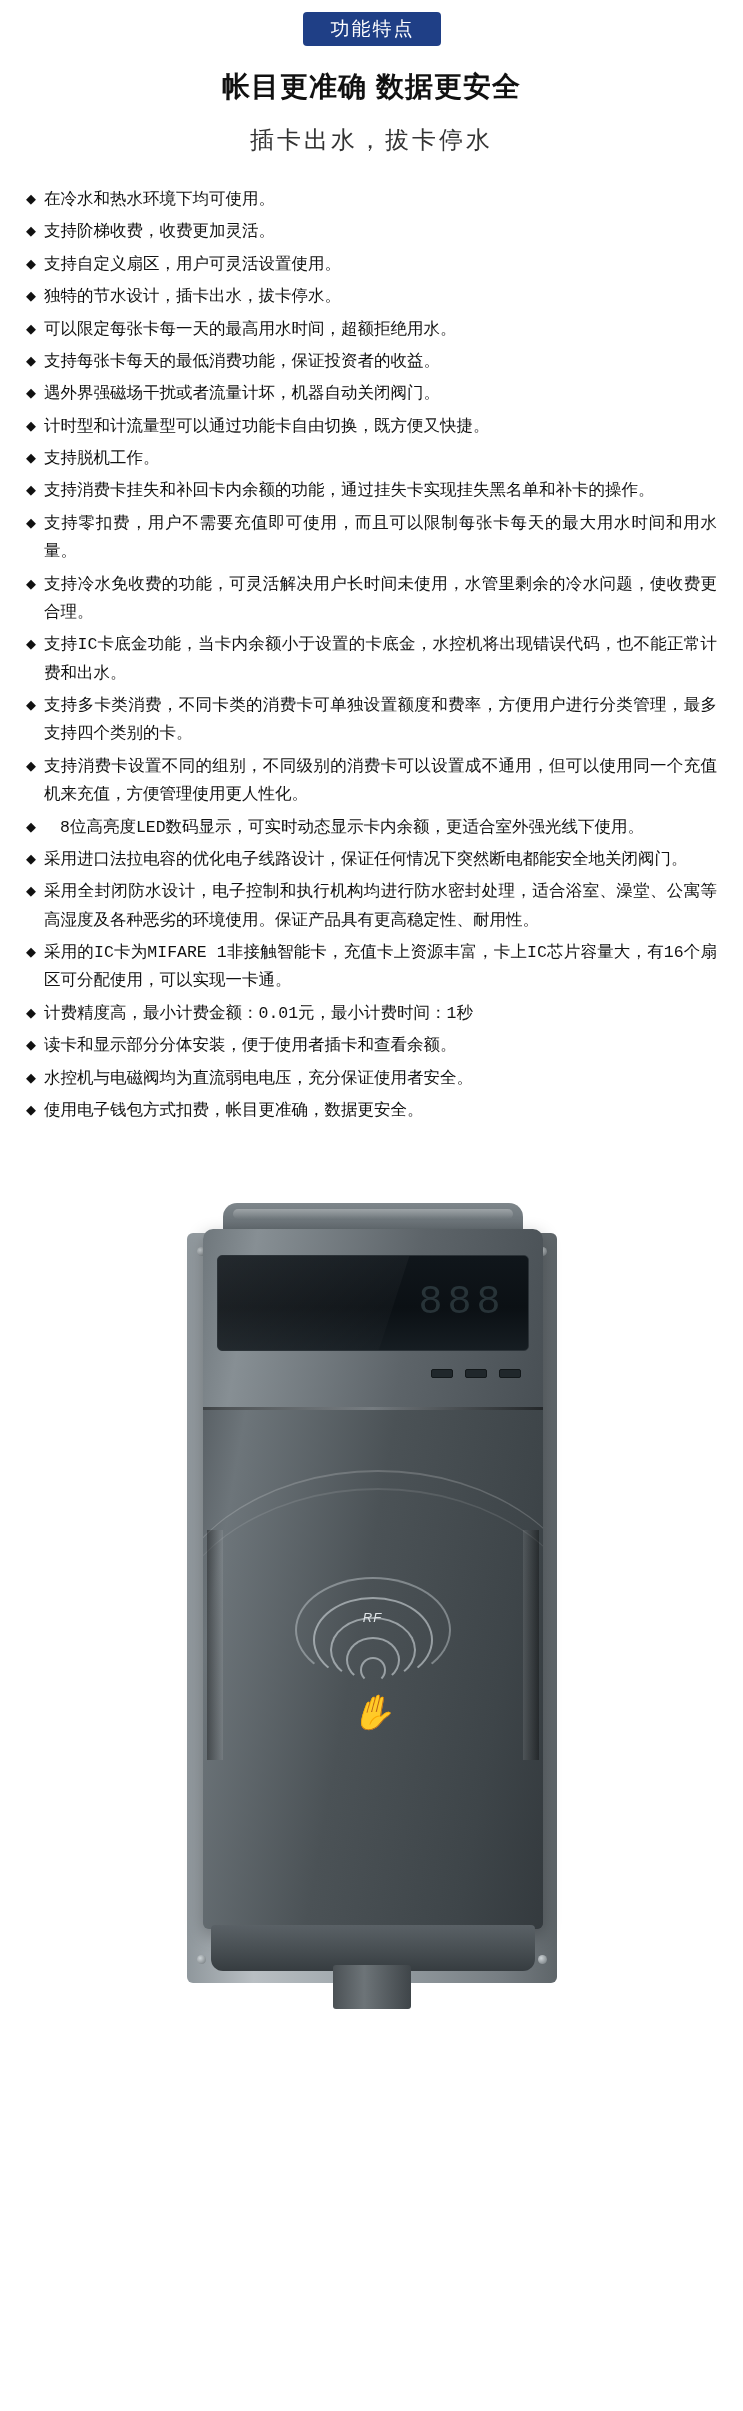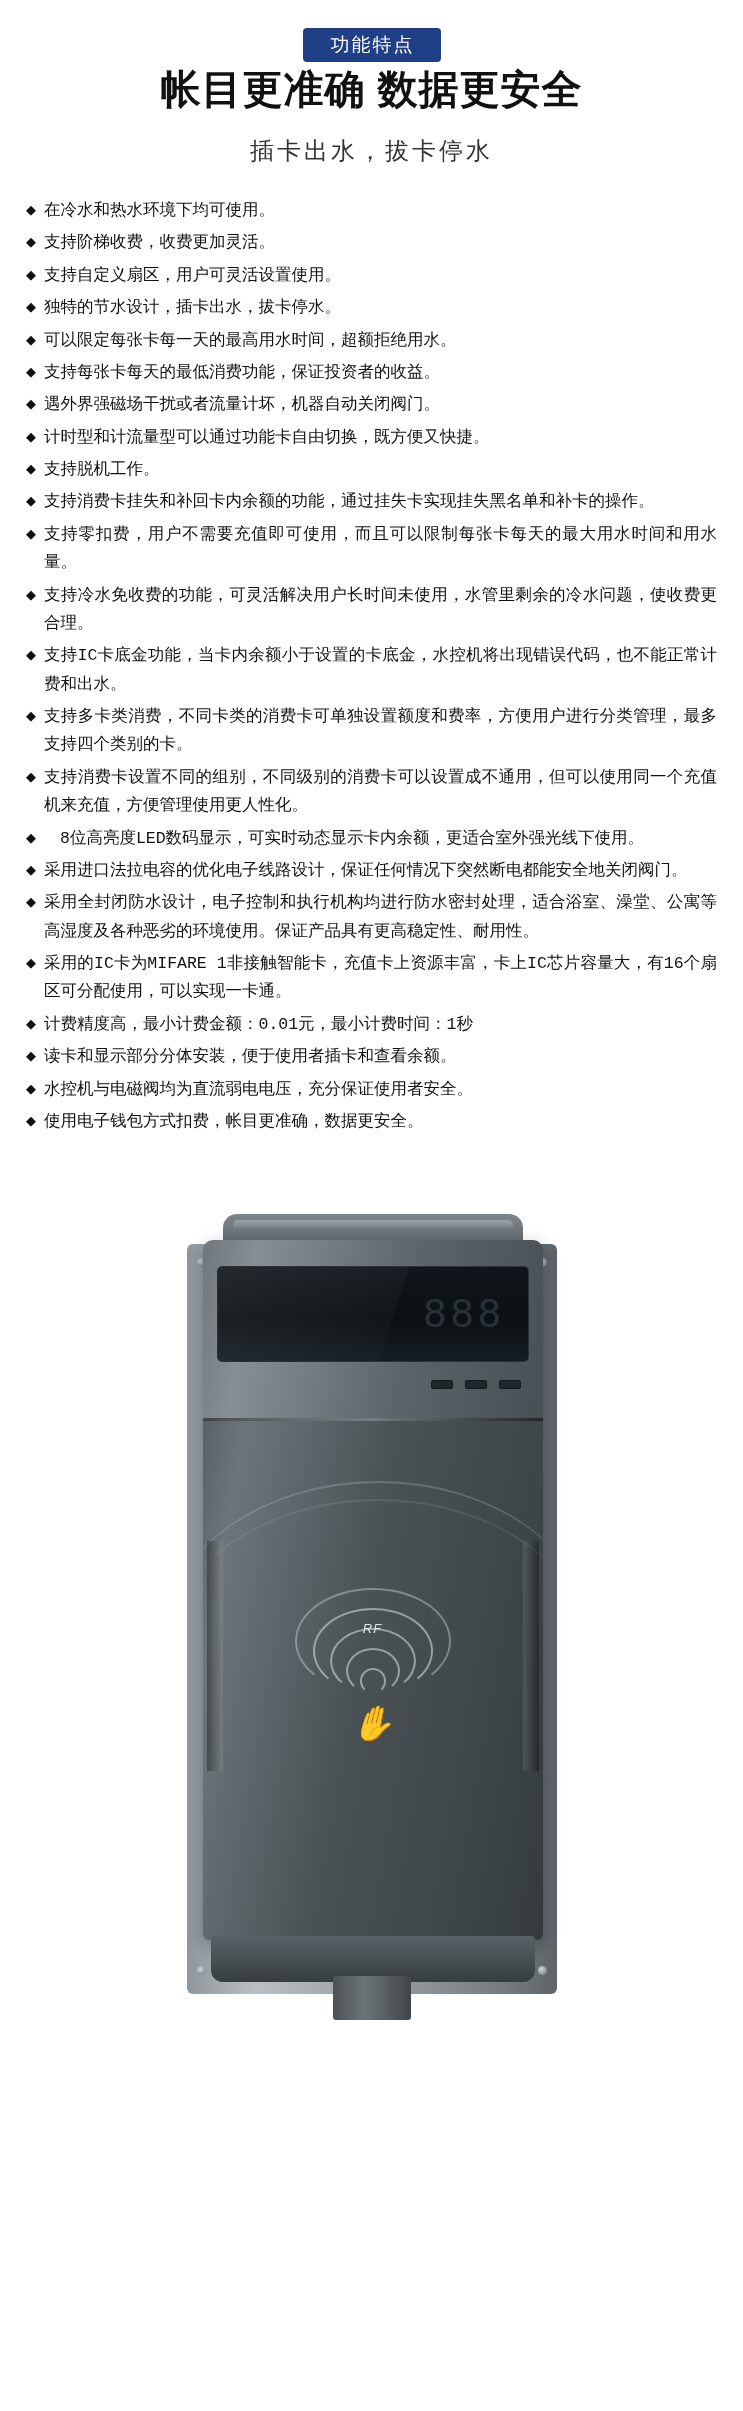--- a/index.html
+++ b/index.html
@@ -17,38 +17,39 @@
     width: 743px;
     min-height: 2411px;
     position: relative;
     background: #ffffff;
     overflow: hidden;
   }
 
   
   .badge-wrap {
     text-align: center;
-    padding-top: 28px;
+    padding-top: 12px;
   }
   .badge {
     display: inline-block;
     background: #1f3f86;
     color: #ffffff;
     font-size: 19px;
     letter-spacing: 2px;
     padding: 7px 26px 8px 28px;
     border-radius: 4px;
     line-height: 1;
   }
   .headline {
     text-align: center;
-    font-size: 40px;
+    font-size: 28px;
     font-weight: bold;
     letter-spacing: 1px;
     color: #111111;
+    margin-top: 22px;
   }
   .subline {
     text-align: center;
     font-size: 24px;
     color: #333333;
     letter-spacing: 3px;
     margin-top: 18px;
   }
   .subline-en {
     text-align: center;
@@ -153,21 +154,21 @@
     background: linear-gradient(180deg, #10161b 0%, #0b1014 55%, #161d22 100%);
     border-radius: 5px;
     border: 1px solid #2b3237;
     overflow: hidden;
   }
   .screen-digits {
     position: absolute;
     right: 22px;
     top: 24px;
     color: #3f5055;
-    font-family: Liberation Sans, sans-serif;
+    font-family: Liberation Mono, monospace;
     font-size: 40px;
     letter-spacing: 5px;
     opacity: 0.55;
   }
   .screen-glare {
     position: absolute;
     left: -30px;
     top: -40px;
     width: 200px;
     height: 180px;

